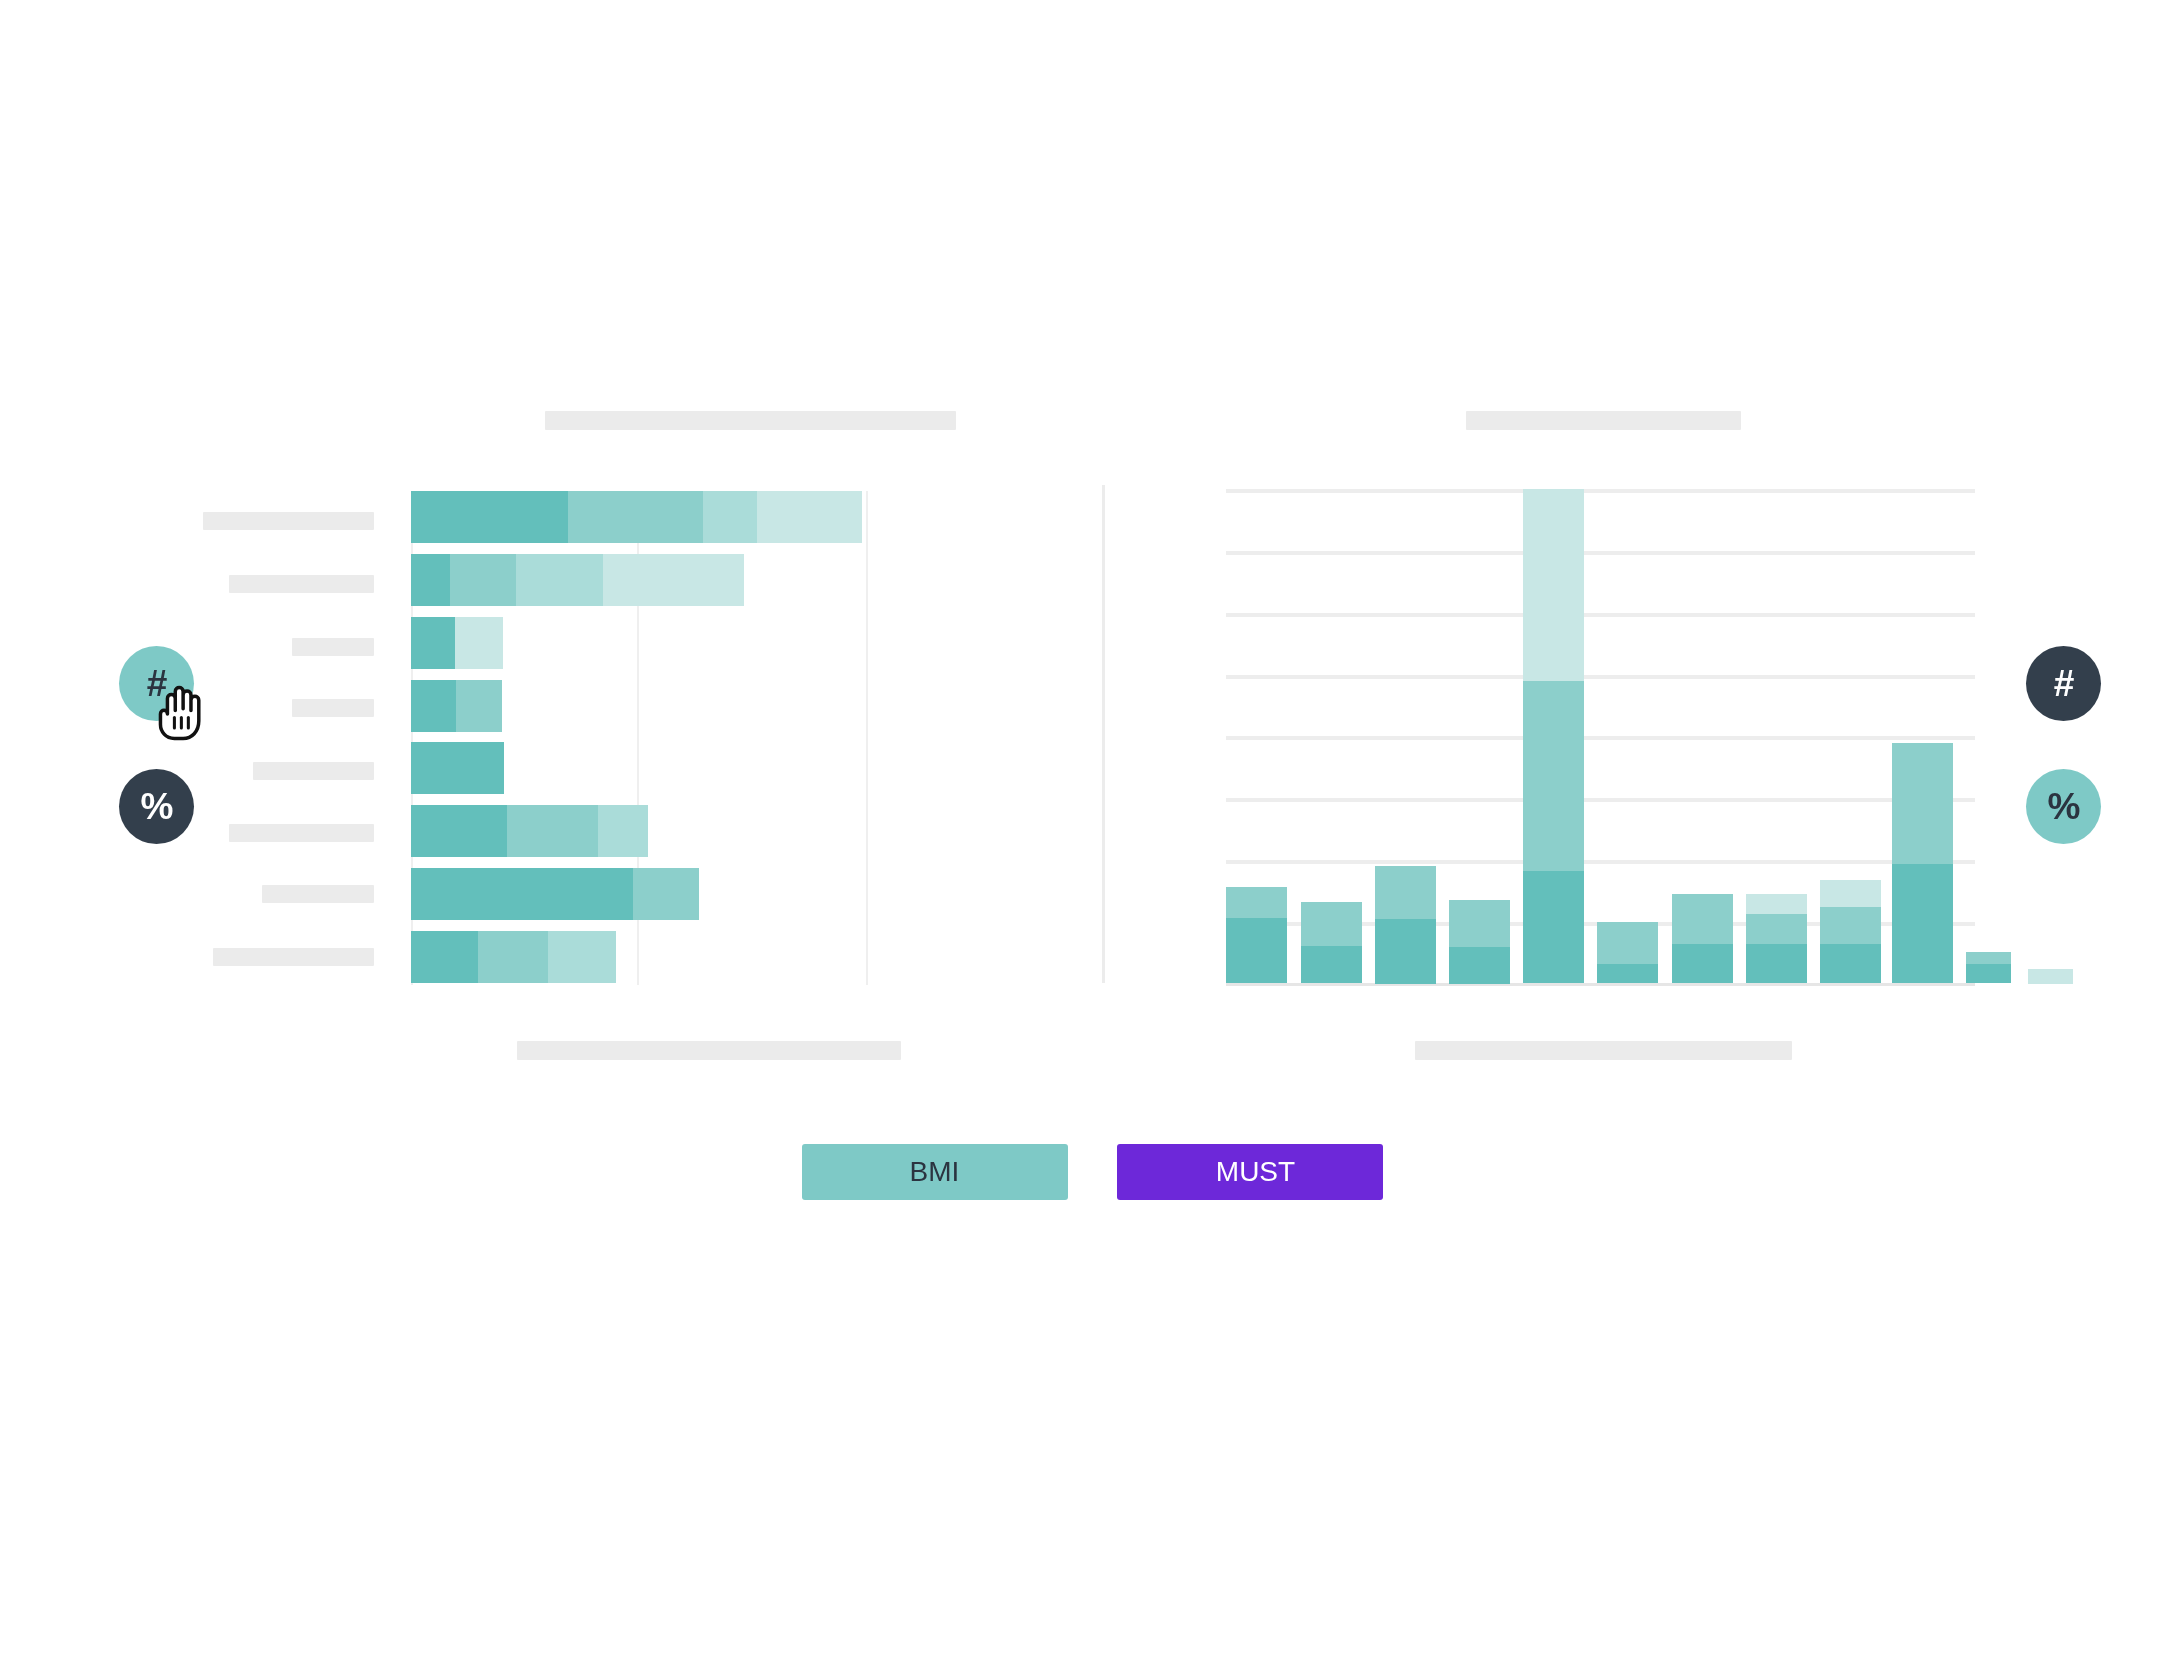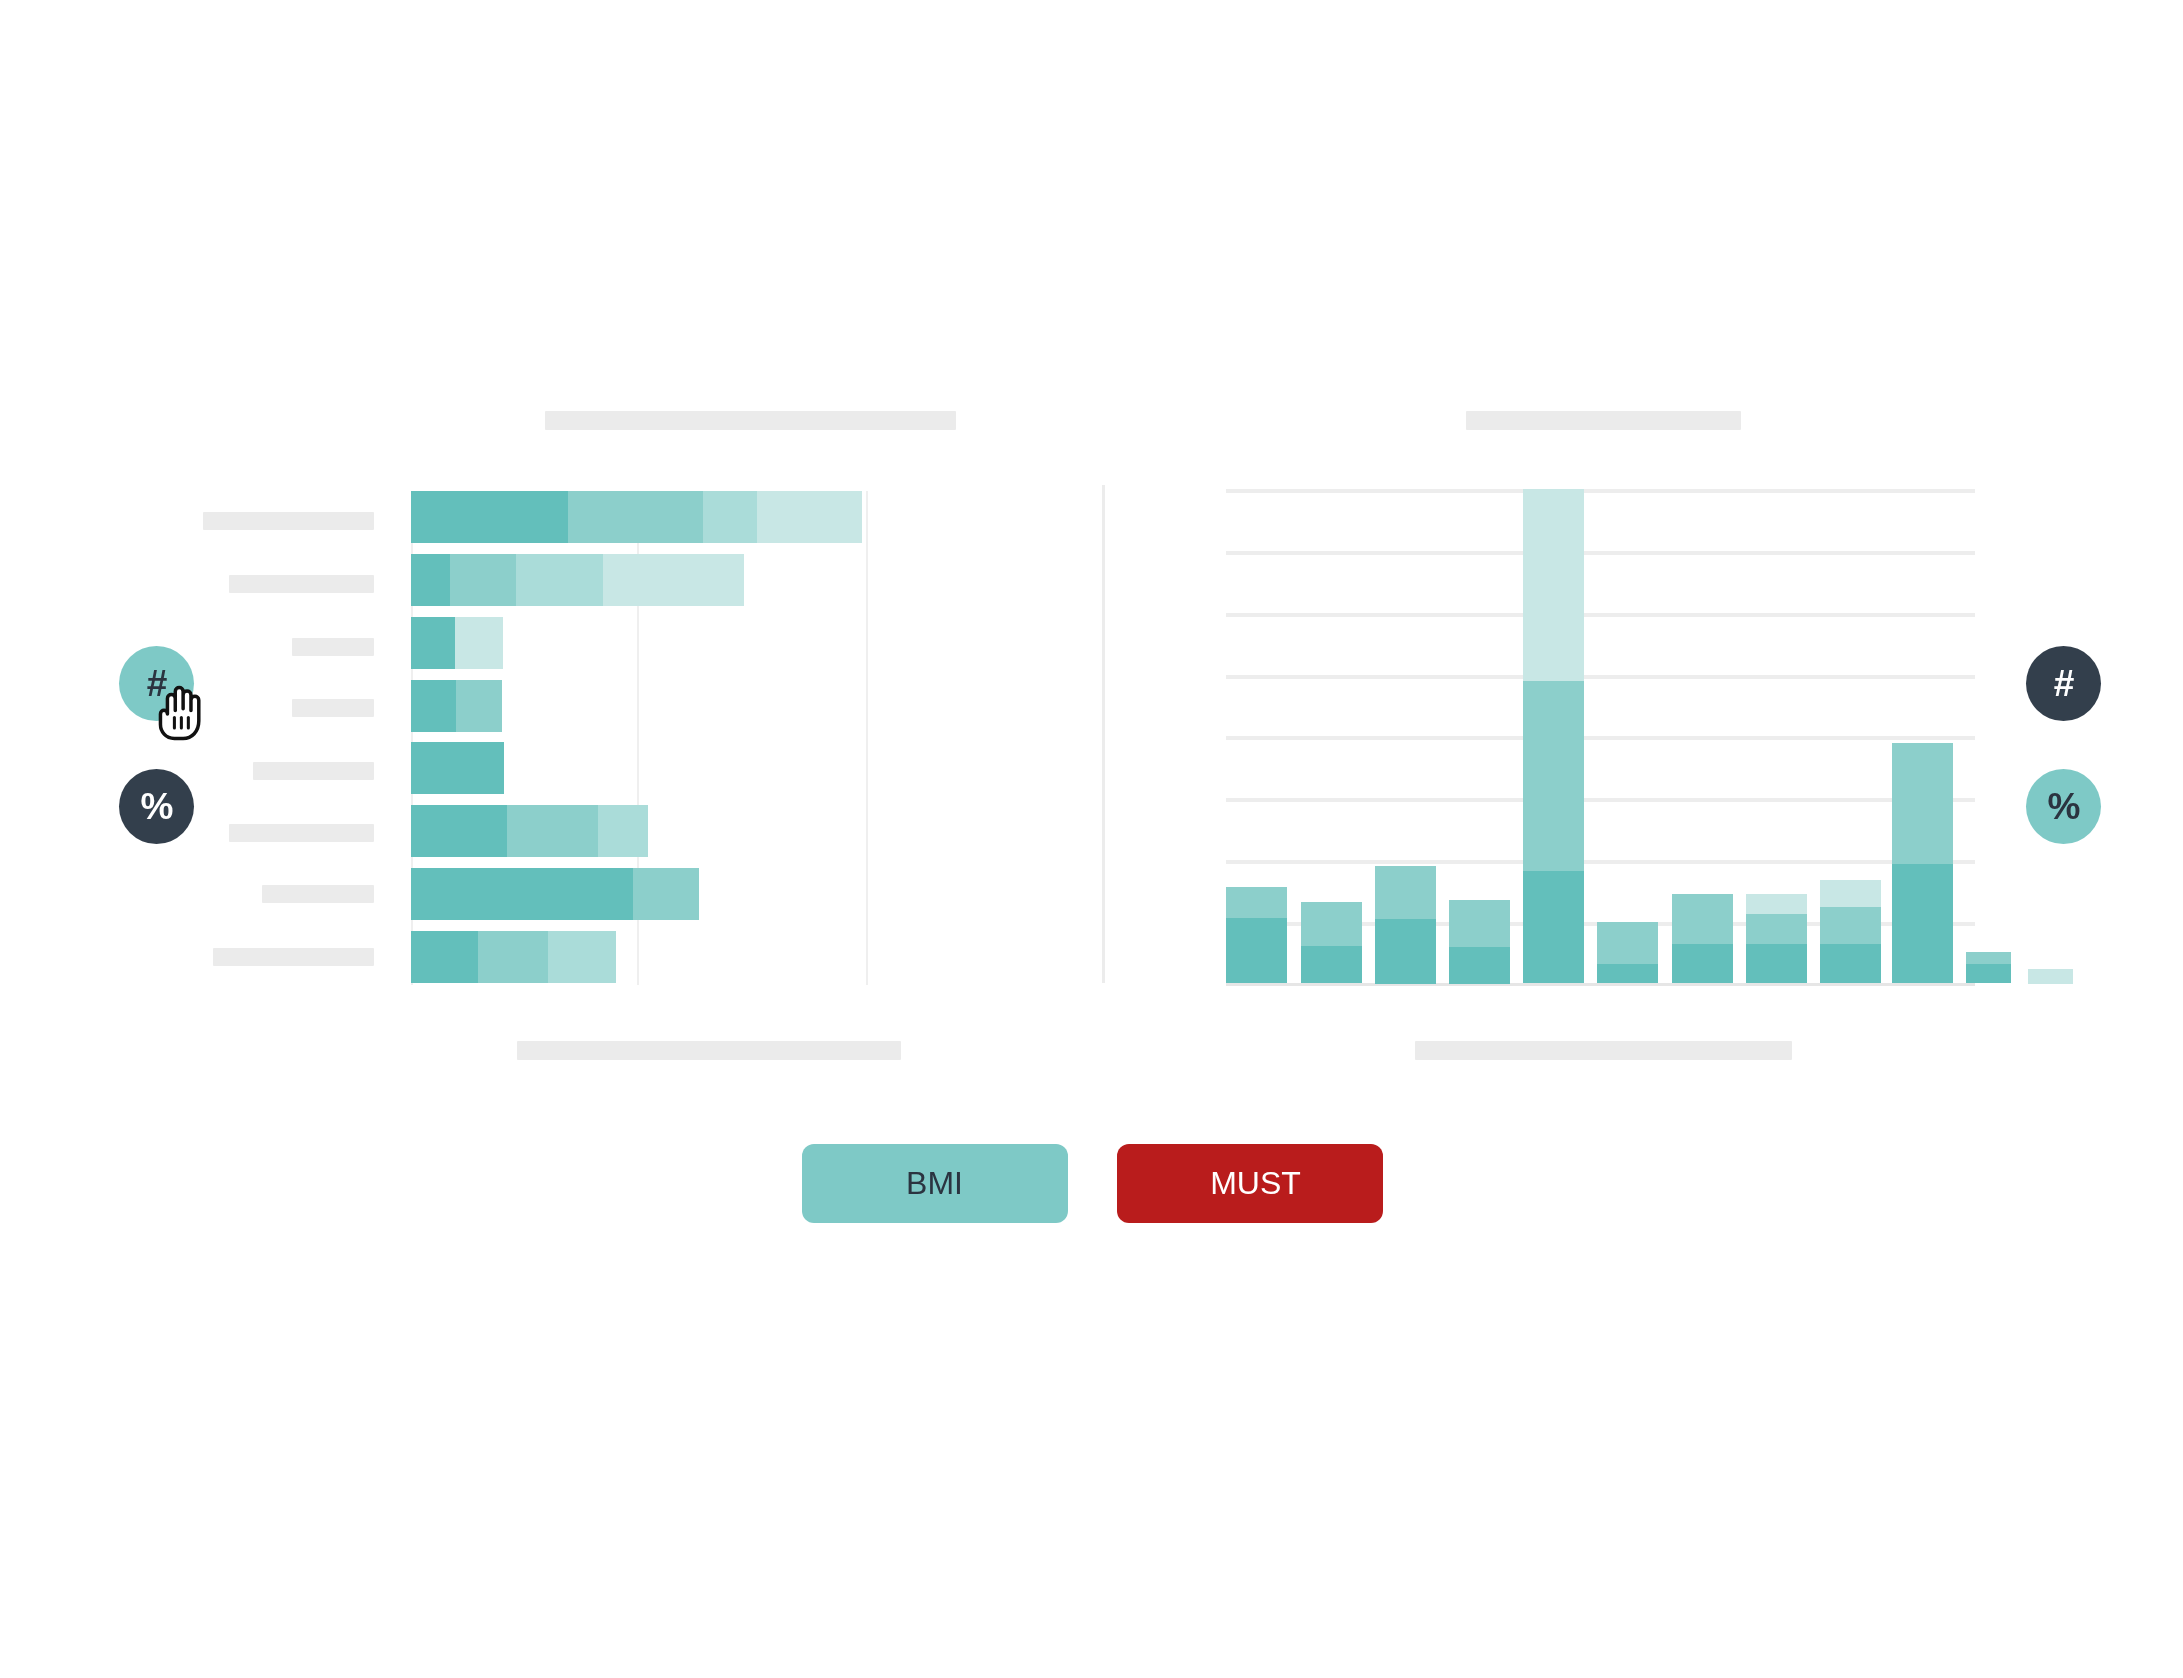--- a/index.html
+++ b/index.html
@@ -84,34 +84,34 @@
   
   #button-bar {
     position: absolute;
     left: 0; right: 0;
     top: 1144px;
     display: flex;
     justify-content: center;
     gap: 49px;
   }
   .pill {
-    height: 79px;
+    height: 56px;
     min-width: 266px;
     border: none;
-    border-radius: 12px;
-    font-size: 32px;
+    border-radius: 3px;
+    font-size: 28px;
     font-family: "Liberation Sans", sans-serif;
     display: flex;
     align-items: center;
     justify-content: center;
     cursor: pointer;
     padding: 0 35px;
   }
   .pill-active { background: #7ec9c6; color: #2b3440; }
-  .pill-idle   { background: #b91c1c; color: #ffffff; padding-left: 47px; }
+  .pill-idle   { background: #6d28d9; color: #ffffff; padding-left: 47px; }
 </style>
 </head>
 <body>
 
 <div id="stage">
 
   <div class="badge badge-active" style="left:119px; top:646px;">
     <span>#</span>
   </div>
 

